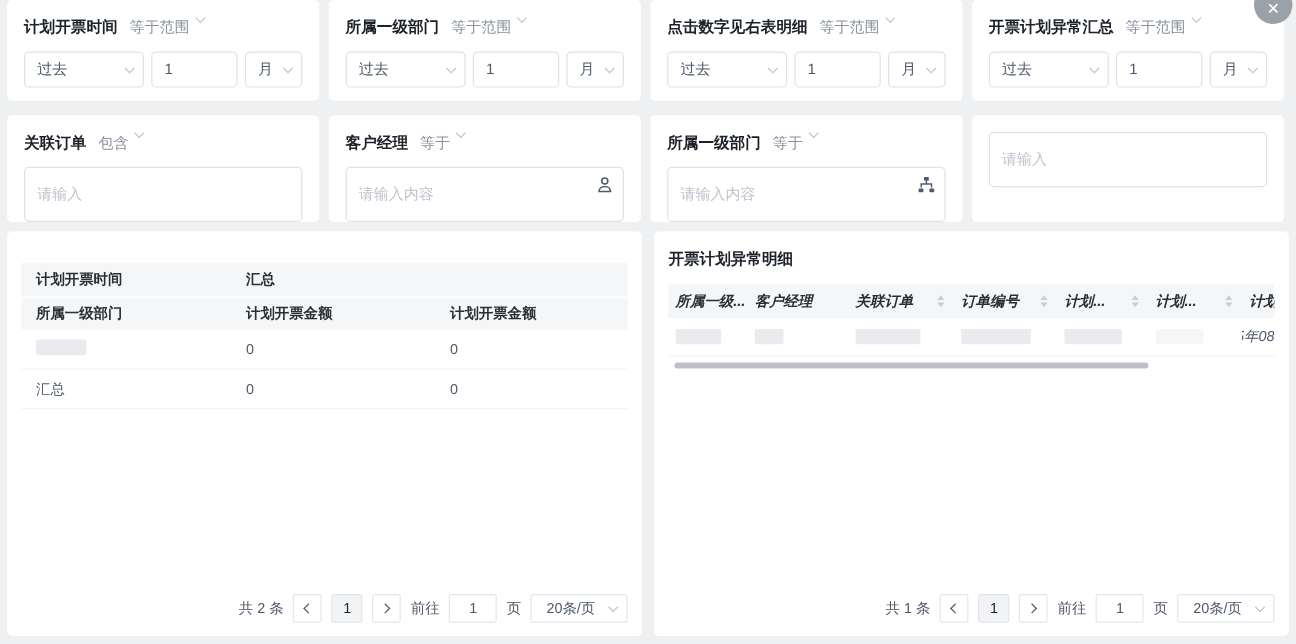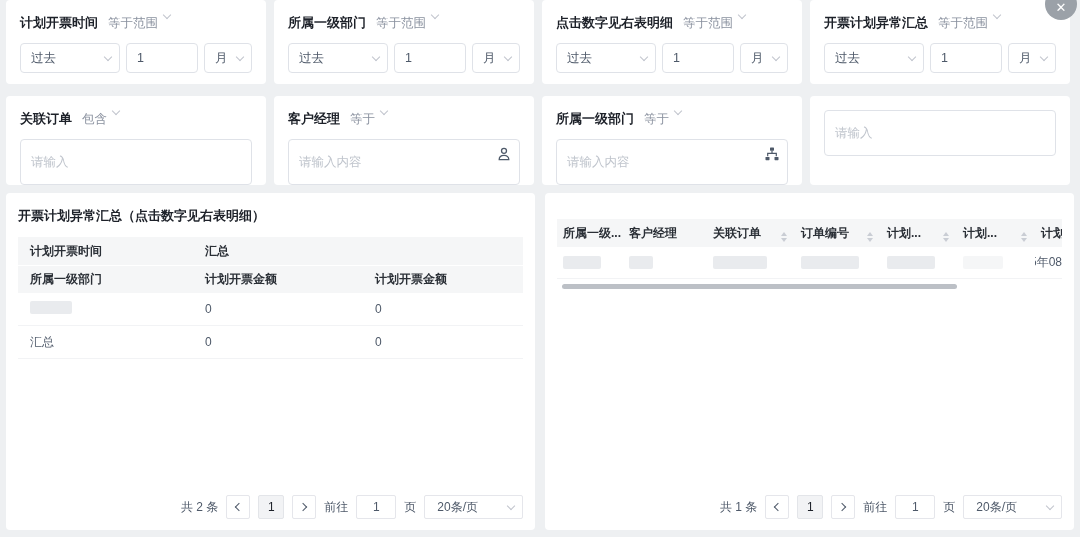--- a/index.html
+++ b/index.html
@@ -54,21 +54,21 @@
   .hrow { display:flex; align-items:center; background:#f5f6f7; height:28px; font-weight:bold; color:#2a2f36; }
   .hrow + .hrow { border-top:1px solid #fff; }
   .brow { display:flex; align-items:center; height:33px; border-bottom:1px solid #f2f3f5; color:#4e5969; }
   .c1 { flex:0 0 175px; padding-left:12px; }
   .c2 { flex:0 0 170px; padding-left:12px; }
   .c3 { flex:1; padding-left:12px; }
   .redact { display:inline-block; height:13px; border-radius:2px; background:#e9ebee; }
   .num-link { cursor:pointer; }
   
   .dhrow { display:flex; align-items:center; background:#f5f6f7; height:28px; font-weight:bold; color:#2a2f36; margin-top:12px; font-size:12px; }
-  .dcell { display:flex; align-items:flex-end; justify-content:space-between; padding:0 8px 0 6px; white-space:nowrap; overflow:hidden; }
+  .dcell { display:flex; align-items:center; justify-content:space-between; padding:0 8px 0 6px; white-space:nowrap; overflow:hidden;font-style:italic; }
   .dc1{flex:0 0 66px;} .dc2{flex:0 0 84px;} .dc3{flex:0 0 88px;} .dc4{flex:0 0 86px;}
   .dc5{flex:0 0 76px;} .dc6{flex:0 0 78px;} .dc7{flex:1; padding-right:0;}
   .sorter { display:inline-flex; flex-direction:column; gap:2px; margin-left:6px; }
   .tri-up { width:0; height:0; border-left:3.5px solid transparent; border-right:3.5px solid transparent; border-bottom:4px solid #c9cdd4; }
   .tri-dn { width:0; height:0; border-left:3.5px solid transparent; border-right:3.5px solid transparent; border-top:4px solid #c9cdd4; }
   .drow { display:flex; align-items:center; height:32px; border-bottom:1px solid #f2f3f5; font-size:12px; color:#4e5969; }
   .drow .dcell { justify-content:flex-start; }
   .dc7 { justify-content:flex-end !important; }
   .hscroll { margin:5px 0 0 5px; width:395px; height:5px; border-radius:3px; background:#bcc0c6; cursor:pointer; }
   
@@ -85,21 +85,21 @@
   .pcur {
     min-width:26px; height:24px; border:1px solid #e3e5e9; border-radius:2px; background:#f2f3f5;
     display:flex; align-items:center; justify-content:center; color:#1d2129; cursor:pointer;
   }
   .pgoto {
     width:40px; height:24px; border:1px solid #e5e6eb; border-radius:2px; text-align:center;
     font-size:12px; color:#4e5969; outline:none; font-family:inherit;
   }
   .psize {
     height:24px; border:1px solid #e5e6eb; border-radius:2px; background:#fff;
-    display:flex; align-items:center; gap:24px; padding:0 8px 0 12px; cursor:pointer; color:#4e5969;
+    display:flex; align-items:center; gap:6px; padding:0 8px 0 12px; cursor:pointer; color:#4e5969;
   }
   
   .close-btn {
     position:absolute; top:-12px; right:3px; width:32px; height:32px; border-radius:50%;
     background:#9ba1a8; color:#fff; display:flex; align-items:flex-end; justify-content:center;
     font-size:13px; line-height:1; padding-bottom:6px; cursor:pointer; z-index:5;
   }
 </style>
 </head>
 <body>
@@ -241,21 +241,20 @@
   </div>
 </div>
 
 <div class="card r2" style="left:810px">
   <div class="txt-wrap">
     <input class="txt" placeholder="请输入" style="">
   </div>
 </div>
 
 <div class="panel" style="left:6px">
-  <div class="p-title">开票计划异常汇总（点击数字见右表明细）</div>
   <div class="tbl">
     <div class="hrow">
       <div class="c1">计划开票时间</div>
       <div class="c3">汇总</div>
     </div>
     <div class="hrow">
       <div class="c1">所属一级部门</div>
       <div class="c2">计划开票金额</div>
       <div class="c3">计划开票金额</div>
     </div>
@@ -283,20 +282,21 @@
     <input class="pgoto" value="1" style="">
     <span>页</span>
     <span class="psize">
         <span>20条/页</span>
         <i class="chev"></i>
       </span>
   </div>
 </div>
 
 <div class="panel" style="left:545px">
+  <div class="p-title">开票计划异常明细</div>
   <div class="dhrow">
     <div class="dcell dc1">
         <span>所属一级...</span>
       </div>
     <div class="dcell dc2">
         <span>客户经理</span>
       </div>
     <div class="dcell dc3">
         <span>关联订单</span>
         <span class="sorter">

